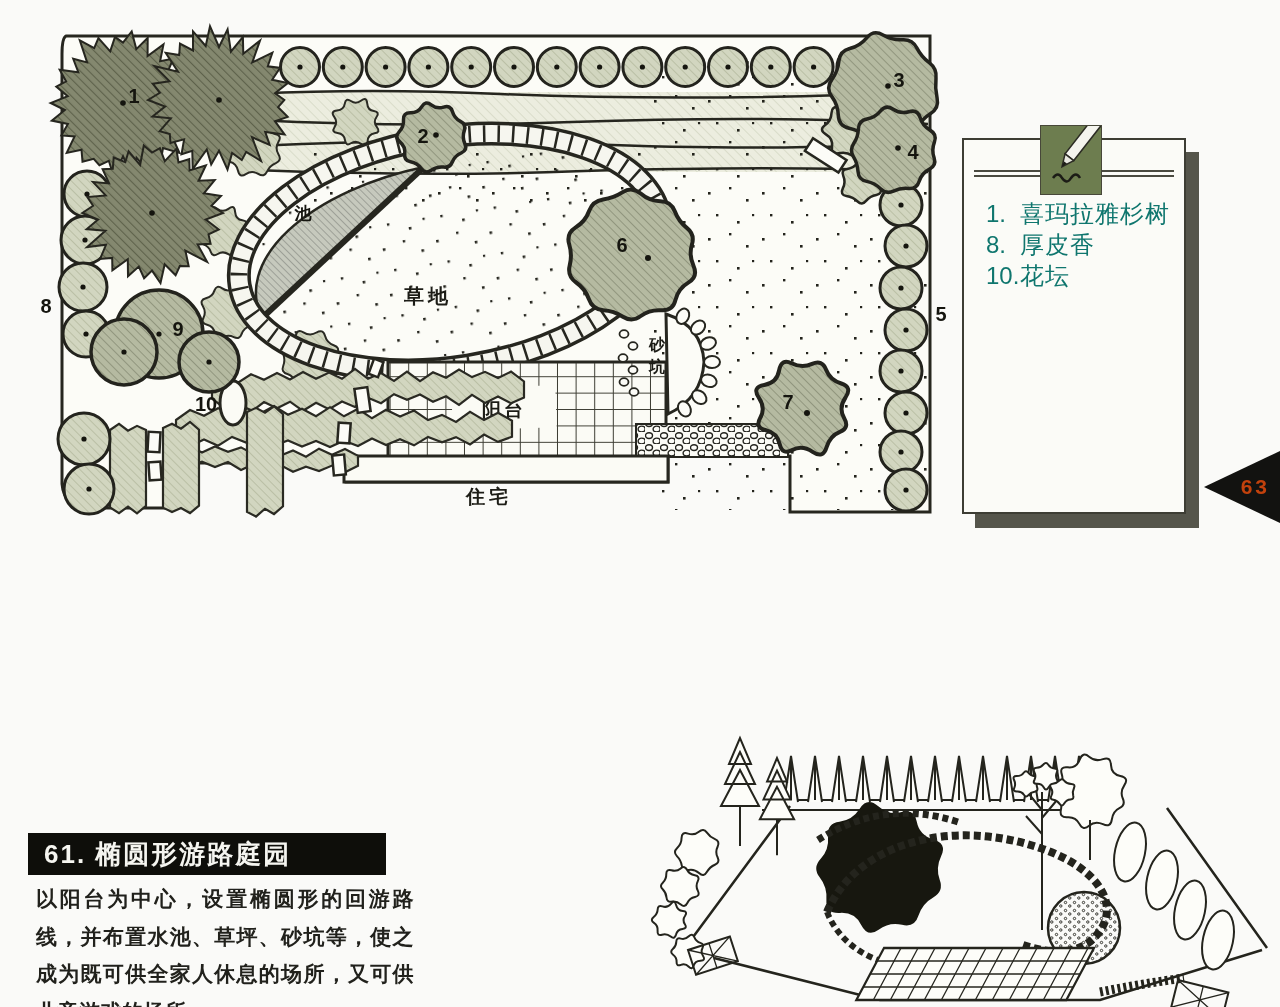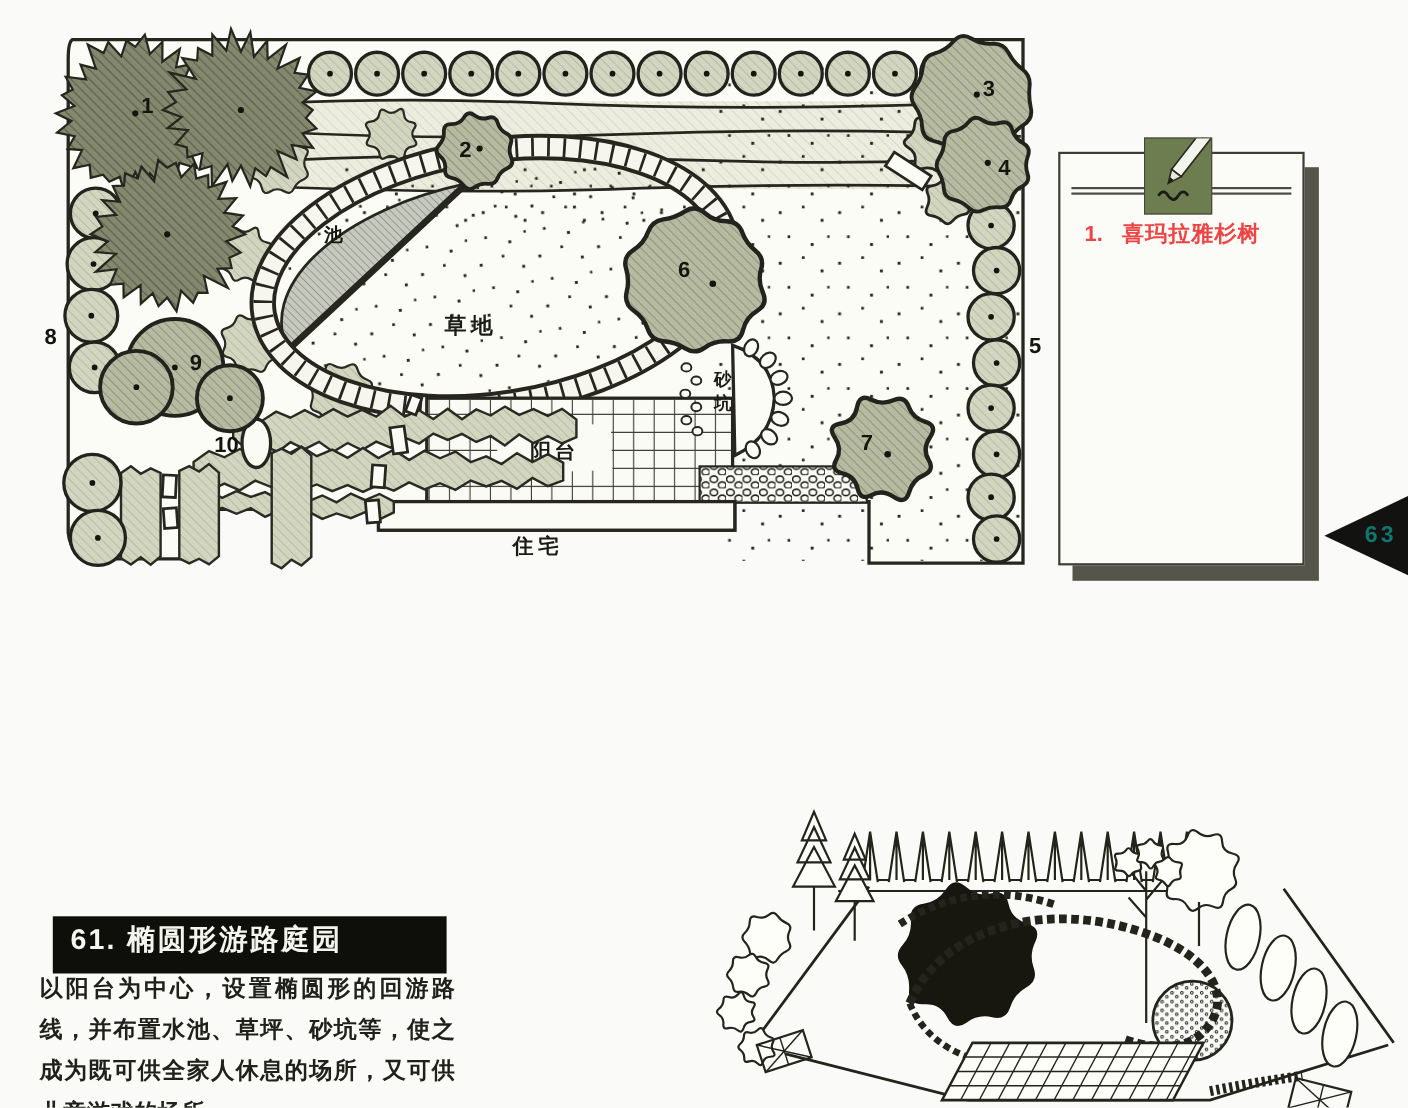--- a/index.html
+++ b/index.html
@@ -25,40 +25,40 @@
   .legend .rule{
     position:absolute;left:10px;right:10px;top:30px;height:7px;
     border-top:2px solid #4a4a40;border-bottom:2px solid #4a4a40;
   }
   .legend .pencil-chip{
     position:absolute;left:76px;top:-15px;width:62px;height:70px;
     background:var(--legend-green);border:1px solid #474739;
   }
   .legend ol{list-style:none;position:absolute;left:22px;top:58px;right:8px}
   .legend li{
-    font-size:20px;font-weight:bold;line-height:31.2px;color:#ef4444;
+    font-size:24px;font-weight:normal;line-height:31.2px;color:#0f766e;
     white-space:nowrap;letter-spacing:1px;
   }
   .legend li .num{display:inline-block;min-width:34px;letter-spacing:0}
 
   
   .page-tab{left:1204px;top:451px;width:76px;height:72px}
   .page-tab .tri{
     position:absolute;left:0;top:0;width:0;height:0;
     border-top:36px solid transparent;border-bottom:36px solid transparent;
     border-right:76px solid var(--tab-black);
   }
   .page-tab .num{
-    position:absolute;right:10px;top:24px;color:#0f766e;font-size:21px;
+    position:absolute;right:10px;top:24px;color:#c2410c;font-size:21px;
     font-weight:bold;letter-spacing:3px;
   }
 
   
   .article-title{
-    left:48px;top:833px;width:358px;height:52px;background:var(--title-bg);
+    left:28px;top:833px;width:358px;height:42px;background:var(--title-bg);
     color:var(--title-fg);font-size:26px;font-weight:bold;
     line-height:42px;padding-left:16px;letter-spacing:2px;white-space:nowrap;
   }
   .article-body{
     left:36px;top:880px;width:378px;font-size:21px;font-weight:600;
     line-height:37.5px;color:#21211c;text-align:justify;letter-spacing:.5px;
   }
 </style>
 </head>
 <body>
@@ -306,20 +306,22 @@
       <g transform="rotate(38 30 30)">
         <rect x="24" y="-12" width="11" height="44" fill="#f4f4ee" stroke="#2c2c24" stroke-width="1.5"></rect>
         <path d="M24,32 L29.5,44 L35,32 Z" fill="#e8e8e0" stroke="#2c2c24" stroke-width="1.5"></path>
         <path d="M27.5,38.5 L29.5,44 L31.5,38.5 Z" fill="#1c1c16"></path>
       </g>
       <path d="M12,52 q5,-7 9,0 q5,7 9,0 q5,-7 9,0" fill="none" stroke="#1c1c16" stroke-width="2.5"></path>
     </svg>
   </div>
   <ol id="legendList">
       <li><span class="num">1.</span><span>喜玛拉雅杉树</span></li>
+      <li><span class="num">8.</span><span>厚皮香</span></li>
+      <li><span class="num">10.</span><span>花坛</span></li>
     </ol>
 </div>
 
 <div class="abs page-tab">
   <div class="tri"></div>
   <span class="num">63</span>
 </div>
 
 <div class="abs article-title">61. 椭圆形游路庭园</div>
 <div class="abs article-body">以阳台为中心，设置椭圆形的回游路线，并布置水池、草坪、砂坑等，使之成为既可供全家人休息的场所，又可供儿童游戏的场所。</div>

